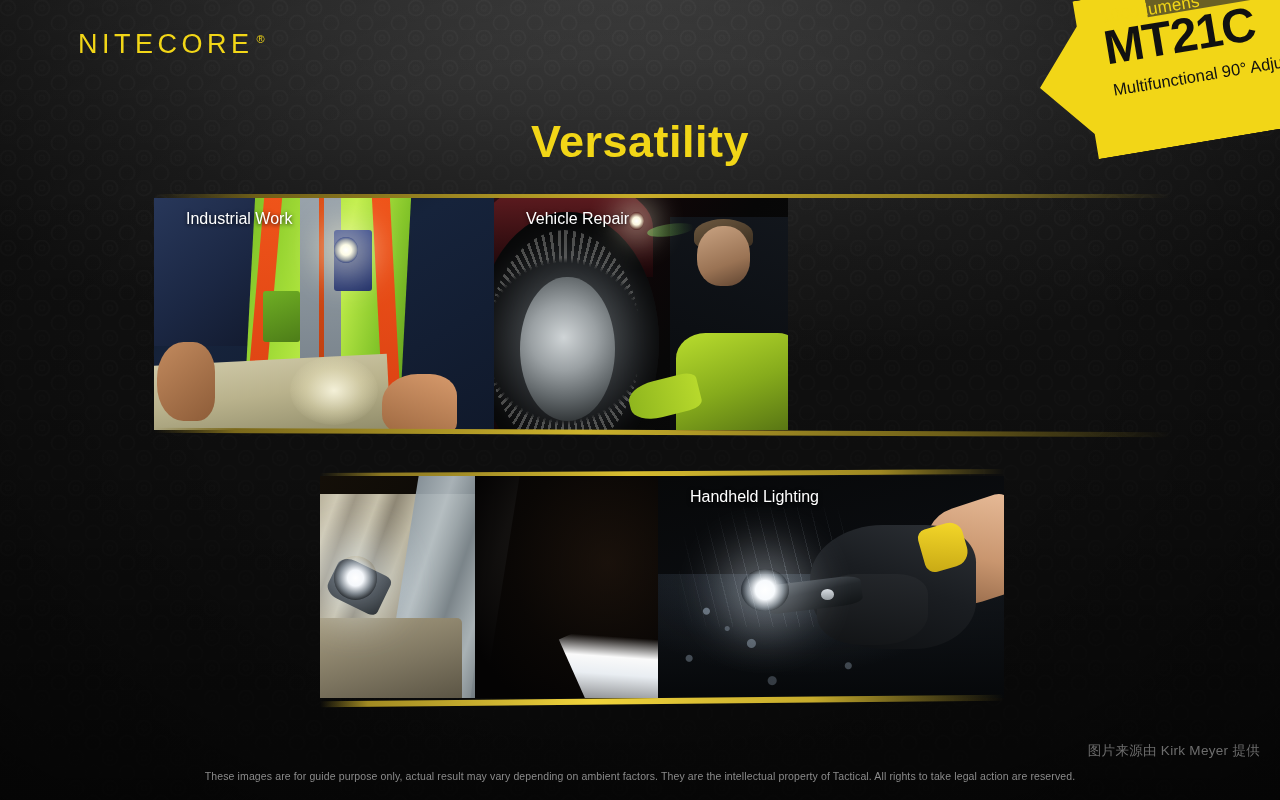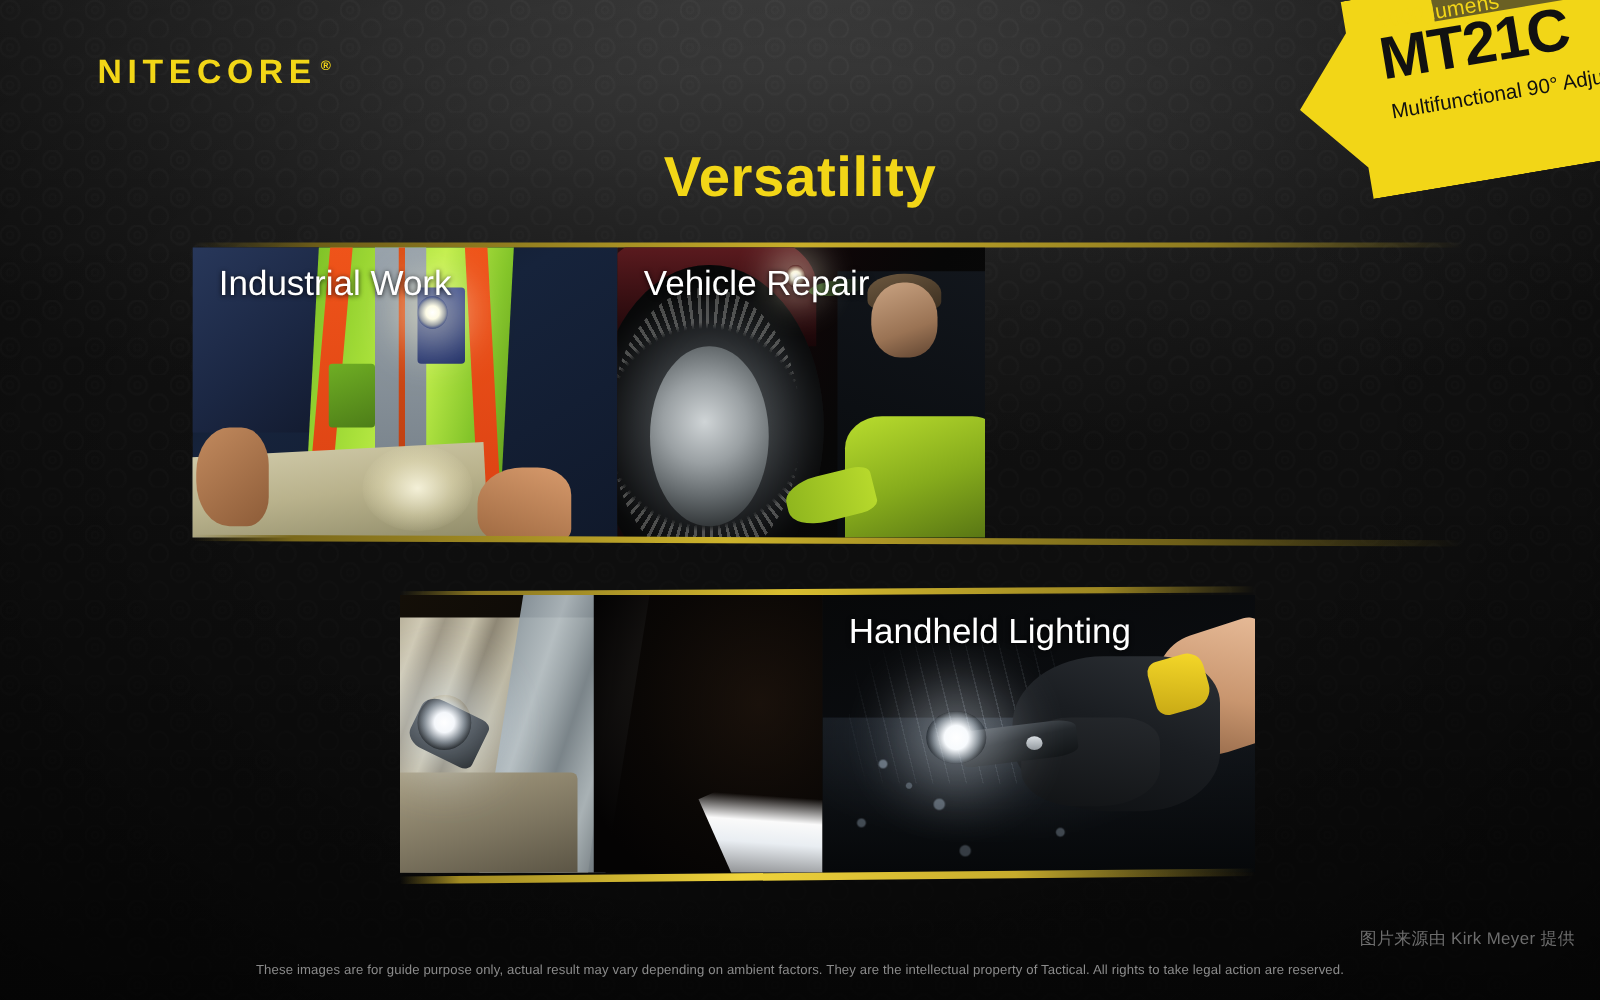--- a/index.html
+++ b/index.html
@@ -26,23 +26,23 @@
   .vig {
     position:absolute; inset:0;
     background:
       radial-gradient(ellipse 1100px 700px at 50% 42%, rgba(0,0,0,0) 40%, rgba(0,0,0,.55) 100%),
       linear-gradient(180deg, rgba(255,255,255,.035) 0%, rgba(0,0,0,0) 22%, rgba(0,0,0,.30) 68%, rgba(0,0,0,.55) 100%);
     pointer-events:none;
   }
 
   
   .logo {
-    position:absolute; left:78px; top:44px;
+    position:absolute; left:78px; top:31px;
     color:#f2d617;
-    font-size:27px; font-weight:bold;
+    font-size:27px; font-weight:normal;
     letter-spacing:4.5px;
     line-height:1;
     white-space:nowrap;
   }
   .logo .reg {
     font-size:11px; letter-spacing:0;
     vertical-align:super;
     margin-left:3px;
   }
 
@@ -106,23 +106,23 @@
   .strip { position:absolute; }
   .strip .rail-top, .strip .rail-bot {
     position:absolute; left:0; right:0; height:4px;
   }
 
   .panel {
     position:absolute; top:0; bottom:0;
     overflow:hidden;
   }
   .panel .cap {
-    position:absolute; left:21px; top:11px;
+    position:absolute; left:32px; top:11px;
     color:#ffffff;
-    font-size:28px;
+    font-size:16px;
     line-height:1.27;
     text-shadow:0 1px 4px rgba(0,0,0,.85);
     white-space:pre-line;
     z-index:9;
   }
 
   
   #strip1 { left:154px; top:198px; width:1016px; height:232px; }
   #strip1 .rail-top {
     top:-4px;

